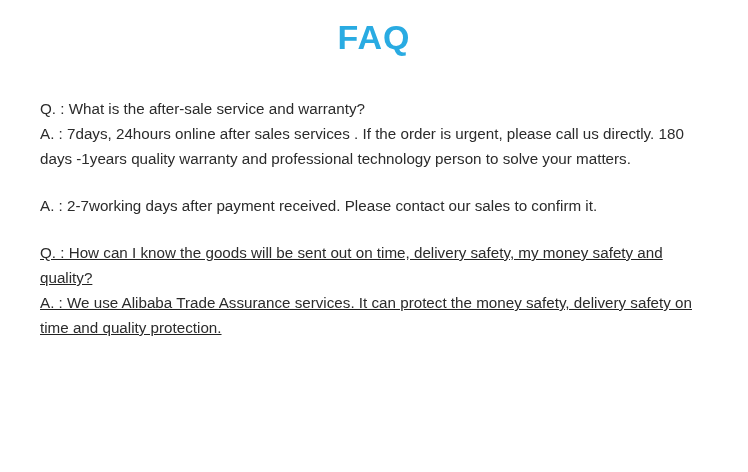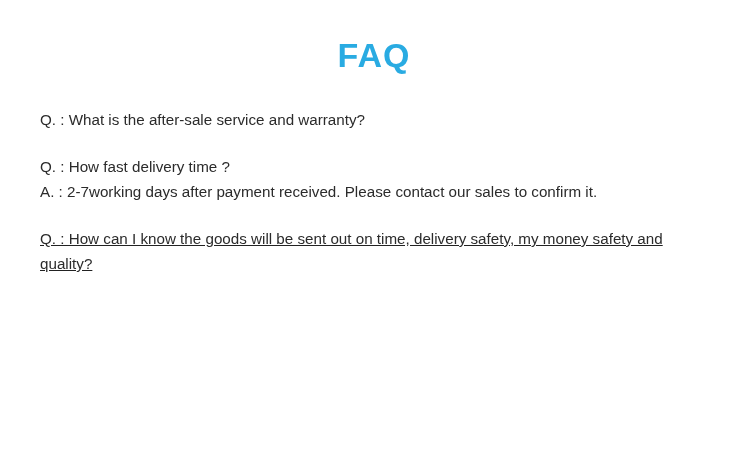--- a/index.html
+++ b/index.html
@@ -21,25 +21,25 @@
     box-sizing: border-box;
     padding: 0 40px;
   }
   .faq-title {
     text-align: center;
     color: #29ABE2;
     font-size: 34px;
     font-weight: bold;
     letter-spacing: 1px;
     margin: 0;
-    padding-top: 36px;
+    padding-top: 18px;
     padding-bottom: 10px;
   }
   .faq-list {
-    margin-top: 22px;
+    margin-top: 29px;
   }
   .faq-block {
     margin-bottom: 22px;
   }
   .faq-line {
     font-size: 15.2px;
     line-height: 25px;
     color: #2b2b2b;
     font-weight: 400;
   }
@@ -52,28 +52,29 @@
 <body>
 
 <div class="page">
 
   <h1 class="faq-title">FAQ</h1>
 
   <div class="faq-list">
 
     <div class="faq-block">
       <div class="faq-line">Q. : What is the after-sale service and warranty?</div>
+      <div class="faq-line">A. : 7days, 24hours online after sales services . If the order is urgent, please call us directly. 180 days -1years quality warranty and professional technology person to solve your matters.</div>
     </div>
 
     <div class="faq-block">
     </div>
 
     <div class="faq-block">
-      <div class="faq-line">Q. : How fast delivery time ?</div>
       <div class="faq-line">A. : 2-7working days after payment received. Please contact our sales to confirm it.</div>
     </div>
 
     <div class="faq-block">
       <div class="faq-line">Q. : How can I know the goods will be sent out on time, delivery safety, my money safety and quality?</div>
+      <div class="faq-line">A. : We use Alibaba Trade Assurance services. It can protect the money safety, delivery safety on time and quality protection.</div>
     </div>
 
   </div>
 </div>
 
 </body></html>

